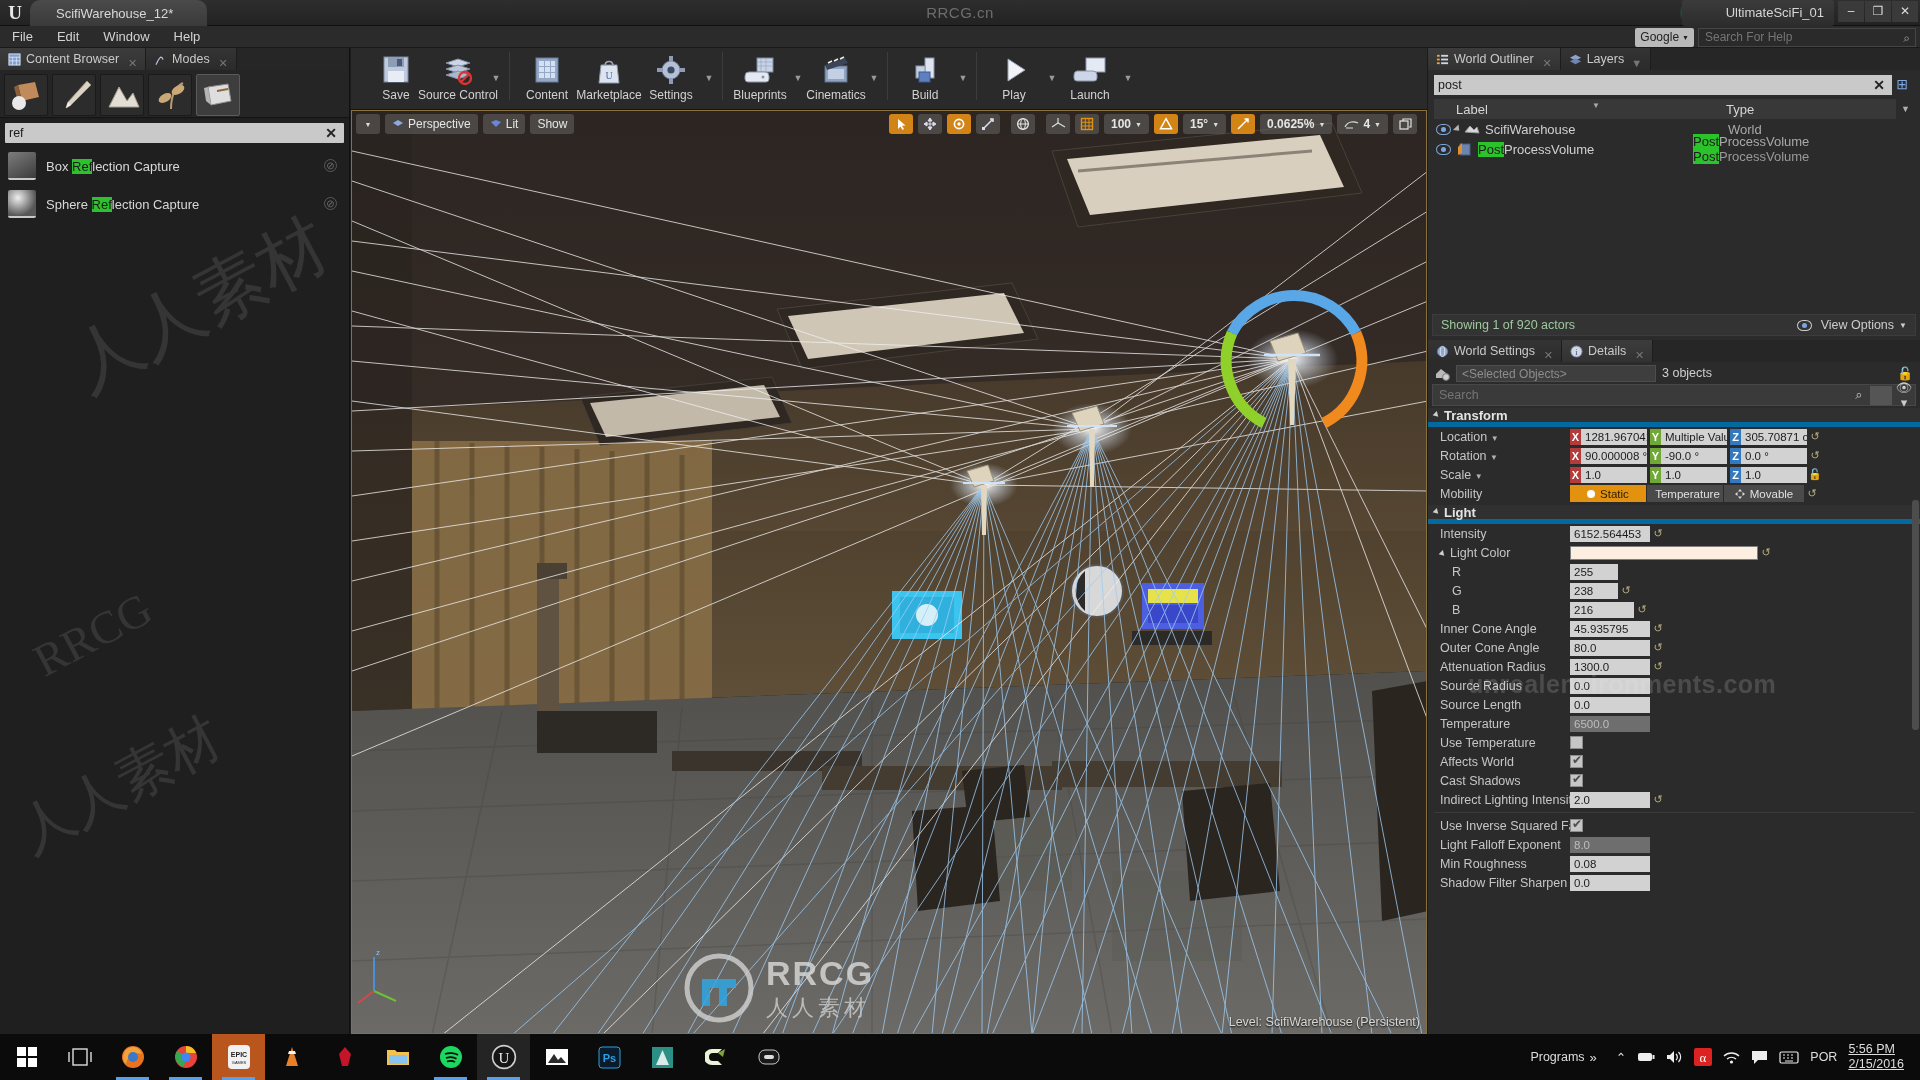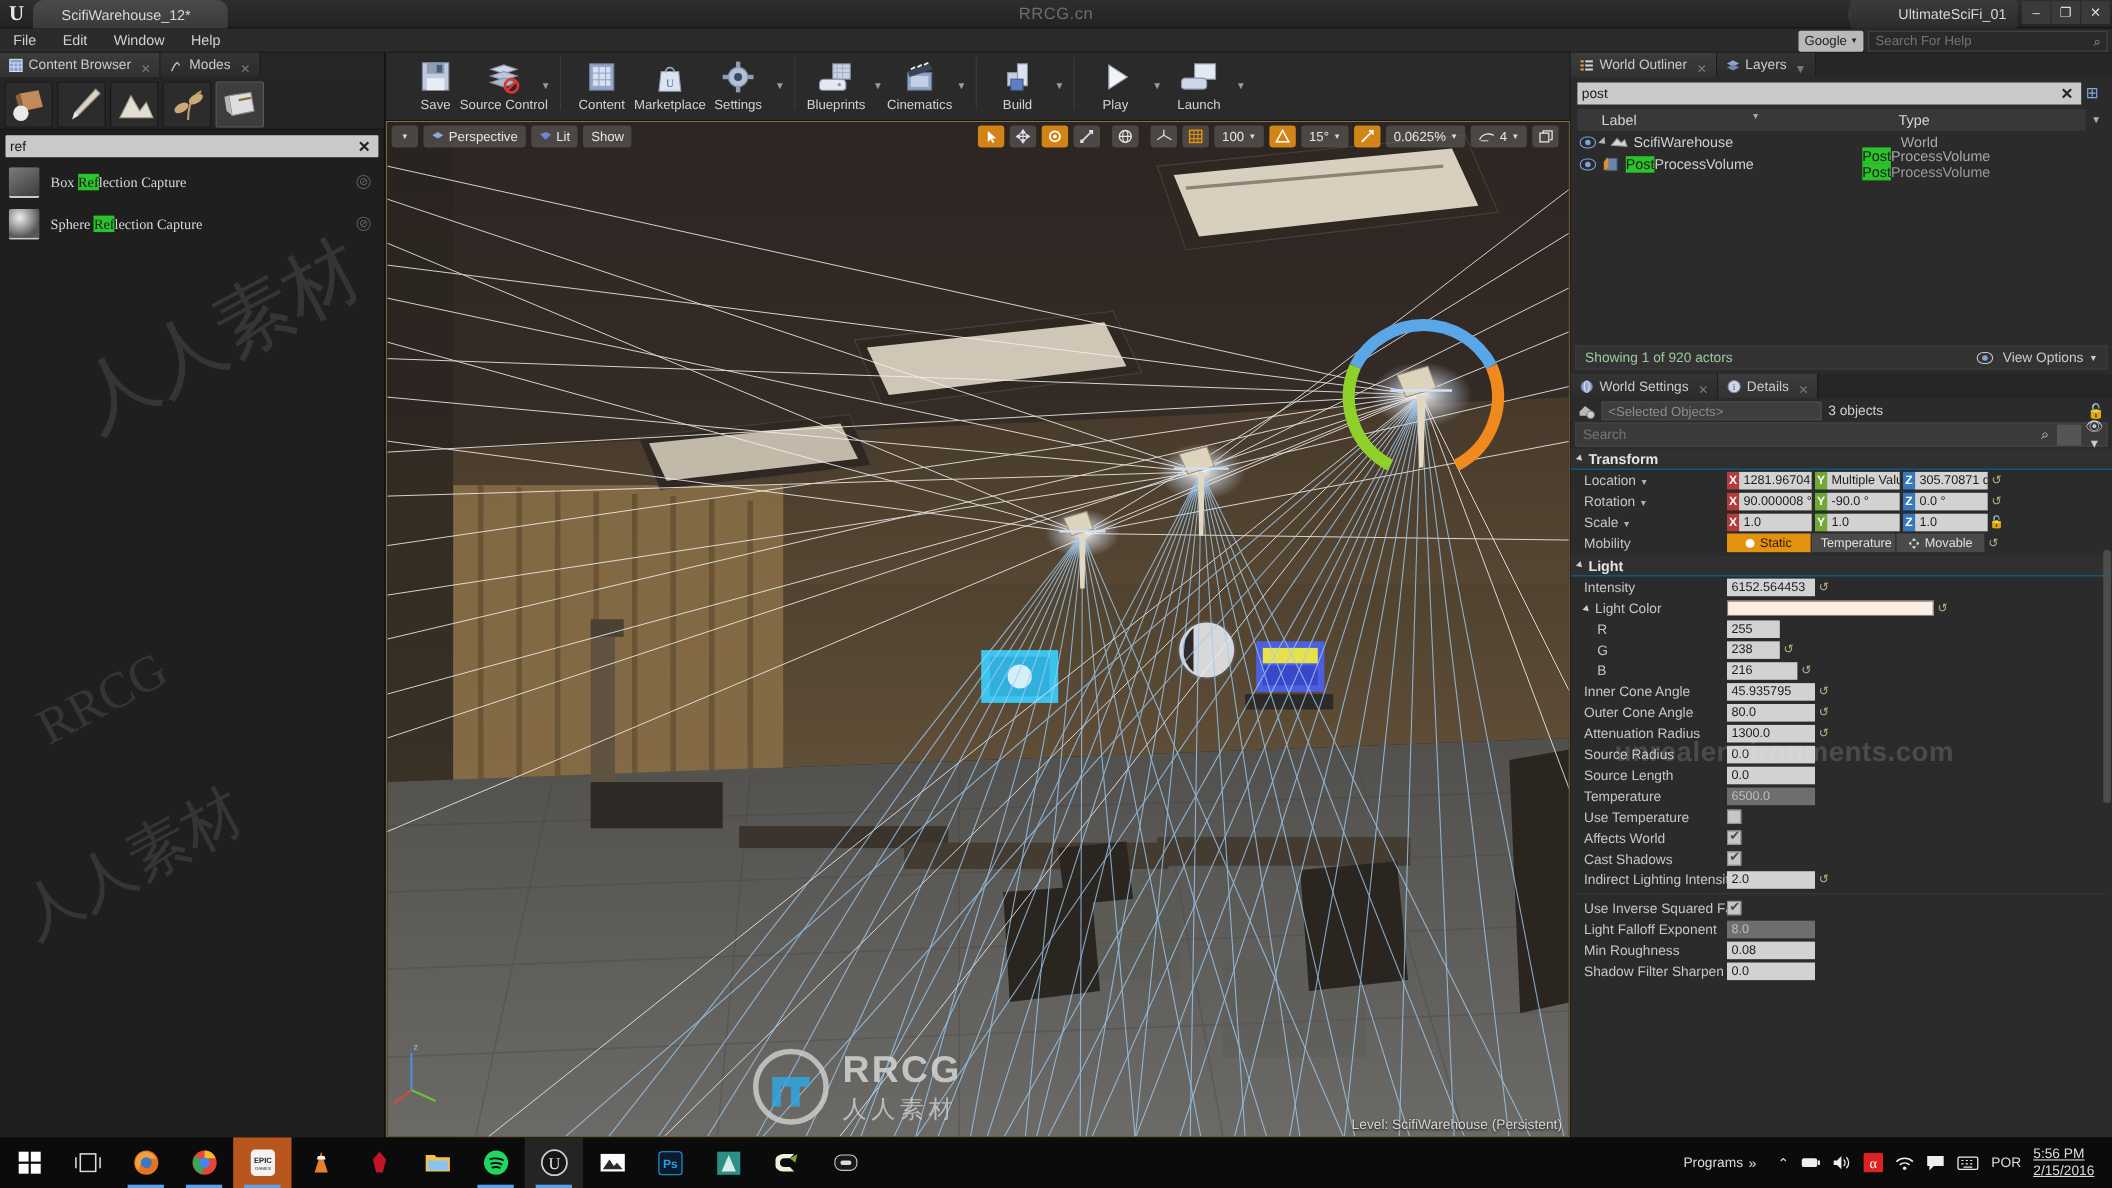--- a/index.html
+++ b/index.html
@@ -108,21 +108,21 @@
   .cb-search {
     margin: 5px 5px 0 5px; height: 20px; background: #c9c9c9;
     display: flex; align-items: center; padding: 0 4px; border-radius: 1px;
   }
   .cb-search input {
     flex: 1; border: none; background: transparent; outline: none;
     font-size: 12.5px; color: #1a1a1a; font-family: "Liberation Sans", sans-serif;
   }
   .cb-x { color: #222; font-size: 14px; font-weight: bold; padding: 0 3px; }
 
-  .cb-list { margin-top: 4px; font-family: Liberation Serif, serif; }
+  .cb-list { margin-top: 4px; }
   .cb-item {
     height: 38px; display: flex; align-items: center; padding: 0 10px 0 8px;
     position: relative;
   }
   .cb-thumb {
     width: 28px; height: 28px; border-radius: 2px;
     background: linear-gradient(150deg,#7d7d7d,#3b3b3b);
     border-bottom: 2px solid #c9c9c9; position: relative; overflow: hidden;
   }
   .cb-thumb.sph { background: radial-gradient(circle at 35% 30%, #efefef, #575757 70%); }
@@ -163,21 +163,21 @@
     position: absolute; left: 0; top: 0; width: 100%; height: 26px;
     display: flex; align-items: center; padding: 0 4px; z-index: 20;
   }
   .vpb {
     height: 20px; border-radius: 3px; background: rgba(120,120,120,0.42);
     color: #e6e6e6; font-size: 12px; display: flex; align-items: center;
     padding: 0 7px; margin-right: 5px; gap: 4px; white-space: nowrap;
   }
   .vpb.on { background: rgba(226,140,22,0.92); color: #fff; }
   .vpb.sq { width: 24px; padding: 0; justify-content: center; }
-  .vp-right { margin-left: auto; display: flex; align-items: center; }
+  .vp-right { margin-left: auto; display: flex; align-items: center; font-weight: bold; }
   .caret { font-size: 7px; color: #dcdcdc; }
 
   .vp-status {
     position: absolute; right: 6px; bottom: 4px; font-size: 12.5px;
     color: #d8d8d8; text-shadow: 0 1px 2px #000; z-index: 18;
   }
 
   
   .rightpanel {
     position: absolute; left: 1428px; top: 48px; width: 492px; height: 986px;
@@ -246,21 +246,21 @@
     flex: 1; background: transparent; border: none; outline: none;
     color: #7dd3fc; font-size: 12.5px; padding-left: 6px;
     font-family: "Liberation Sans", sans-serif;
   }
   .d-sicon { width: 22px; text-align: center; color: #cacaca; font-size: 13px; }
   .d-gridbtn { width: 22px; height: 19px; background: #555; margin-right: 1px; }
 
   .sect-head {
     height: 19px; display: flex; align-items: center; gap: 5px;
     padding-left: 6px; font-size: 13px; color: #e4e4e4; font-weight: bold;
-    background: #303030; border-bottom: 1px solid #0369a1; margin-top: 2px;
+    background: #303030; border-bottom: 5px solid #0369a1; margin-top: 2px;
   }
   .arw { width: 0; height: 0; border-left: 5px solid #cfcfcf; border-top: 3.5px solid transparent; border-bottom: 3.5px solid transparent; transform: rotate(45deg); }
 
   .prow { height: 19px; display: flex; align-items: center; font-size: 12.5px; color: #c6c6c6; }
   .plabel { width: 142px; padding-left: 12px; white-space: nowrap; overflow: hidden; }
   .plabel.ind { padding-left: 24px; }
   .vecgrp { display: flex; gap: 3px; align-items: center; }
   .axbox { display: flex; align-items: center; height: 16px; }
   .axl { width: 11px; height: 16px; font-size: 11px; color: #fff; text-align: center; line-height: 16px; font-weight: bold; }
   .axl.x { background: #b23b3b; } .axl.y { background: #6fa834; } .axl.z { background: #3479bd; }

